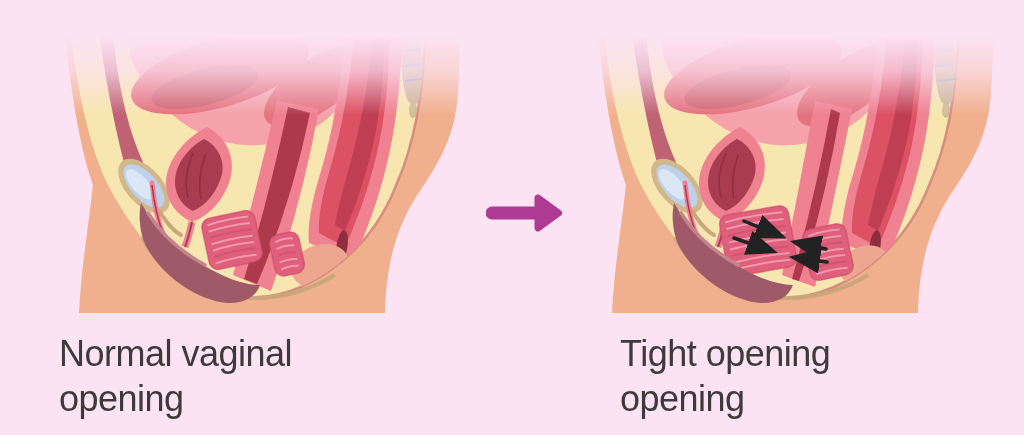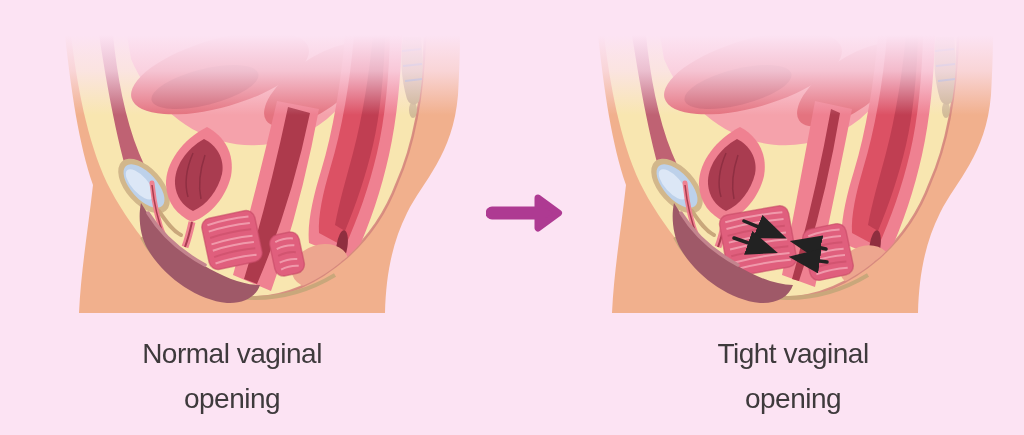--- a/index.html
+++ b/index.html
@@ -10,22 +10,21 @@
     background:var(--bg,#fce3f3);
     overflow:hidden;
     font-family:"Liberation Sans", sans-serif;
   }
   figure.panel{margin:0;}
   .panel-svg{position:absolute;top:35px;width:410px;height:285px;display:block;}
   #svg-normal{left:55px;}
   #svg-tight{left:588px;}
   .caption{
     position:absolute;top:331px;width:346px;
-    text-align:center;
-    font-size:28px;line-height:45px;
+    font-size:36px;line-height:45px;
     letter-spacing:-0.5px;
     color:var(--text,#3e3a3c);
   }
   .caption-normal{left:59px;}
   .caption-tight{left:620px;}
   .transition-arrow{position:absolute;left:486px;top:193px;width:78px;height:40px;}
 </style>
 </head>
 <body>
 
@@ -216,18 +215,18 @@
           <path d="M 239,227 L 210,223" stroke="#222222" stroke-width="3.5" stroke-linecap="round" marker-end="url(#ahR)" fill="none"></path>
   </g>
 
   <path d="M 87,202 C 105,238 148,263 200,263 C 232,263 260,252 280,240" stroke="#c9a77b" stroke-width="4" fill="none"></path>
   <path d="M 86,168 C 100,192 122,214 148,230 C 168,242 188,250 205,250 C 201,262 188,269 172,268 C 141,265 108,241 92,213 C 85,200 83,182 86,168 Z" fill="#9f5968"></path>
   <path d="M 93,178 C 106,199 126,217 150,230" stroke="#c4848e" stroke-width="3.5" fill="none" stroke-linecap="round"></path>
 
   <rect x="0" y="0" width="410" height="80" fill="url(#fadeR)"></rect>
   </svg>
     <figcaption class="caption caption-tight">
-      <span>Tight vaginal</span><br>
+      <span>Tight opening</span><br>
       <span>opening</span>
     </figcaption>
   </figure>
 
 </div>
 
 </body></html>

